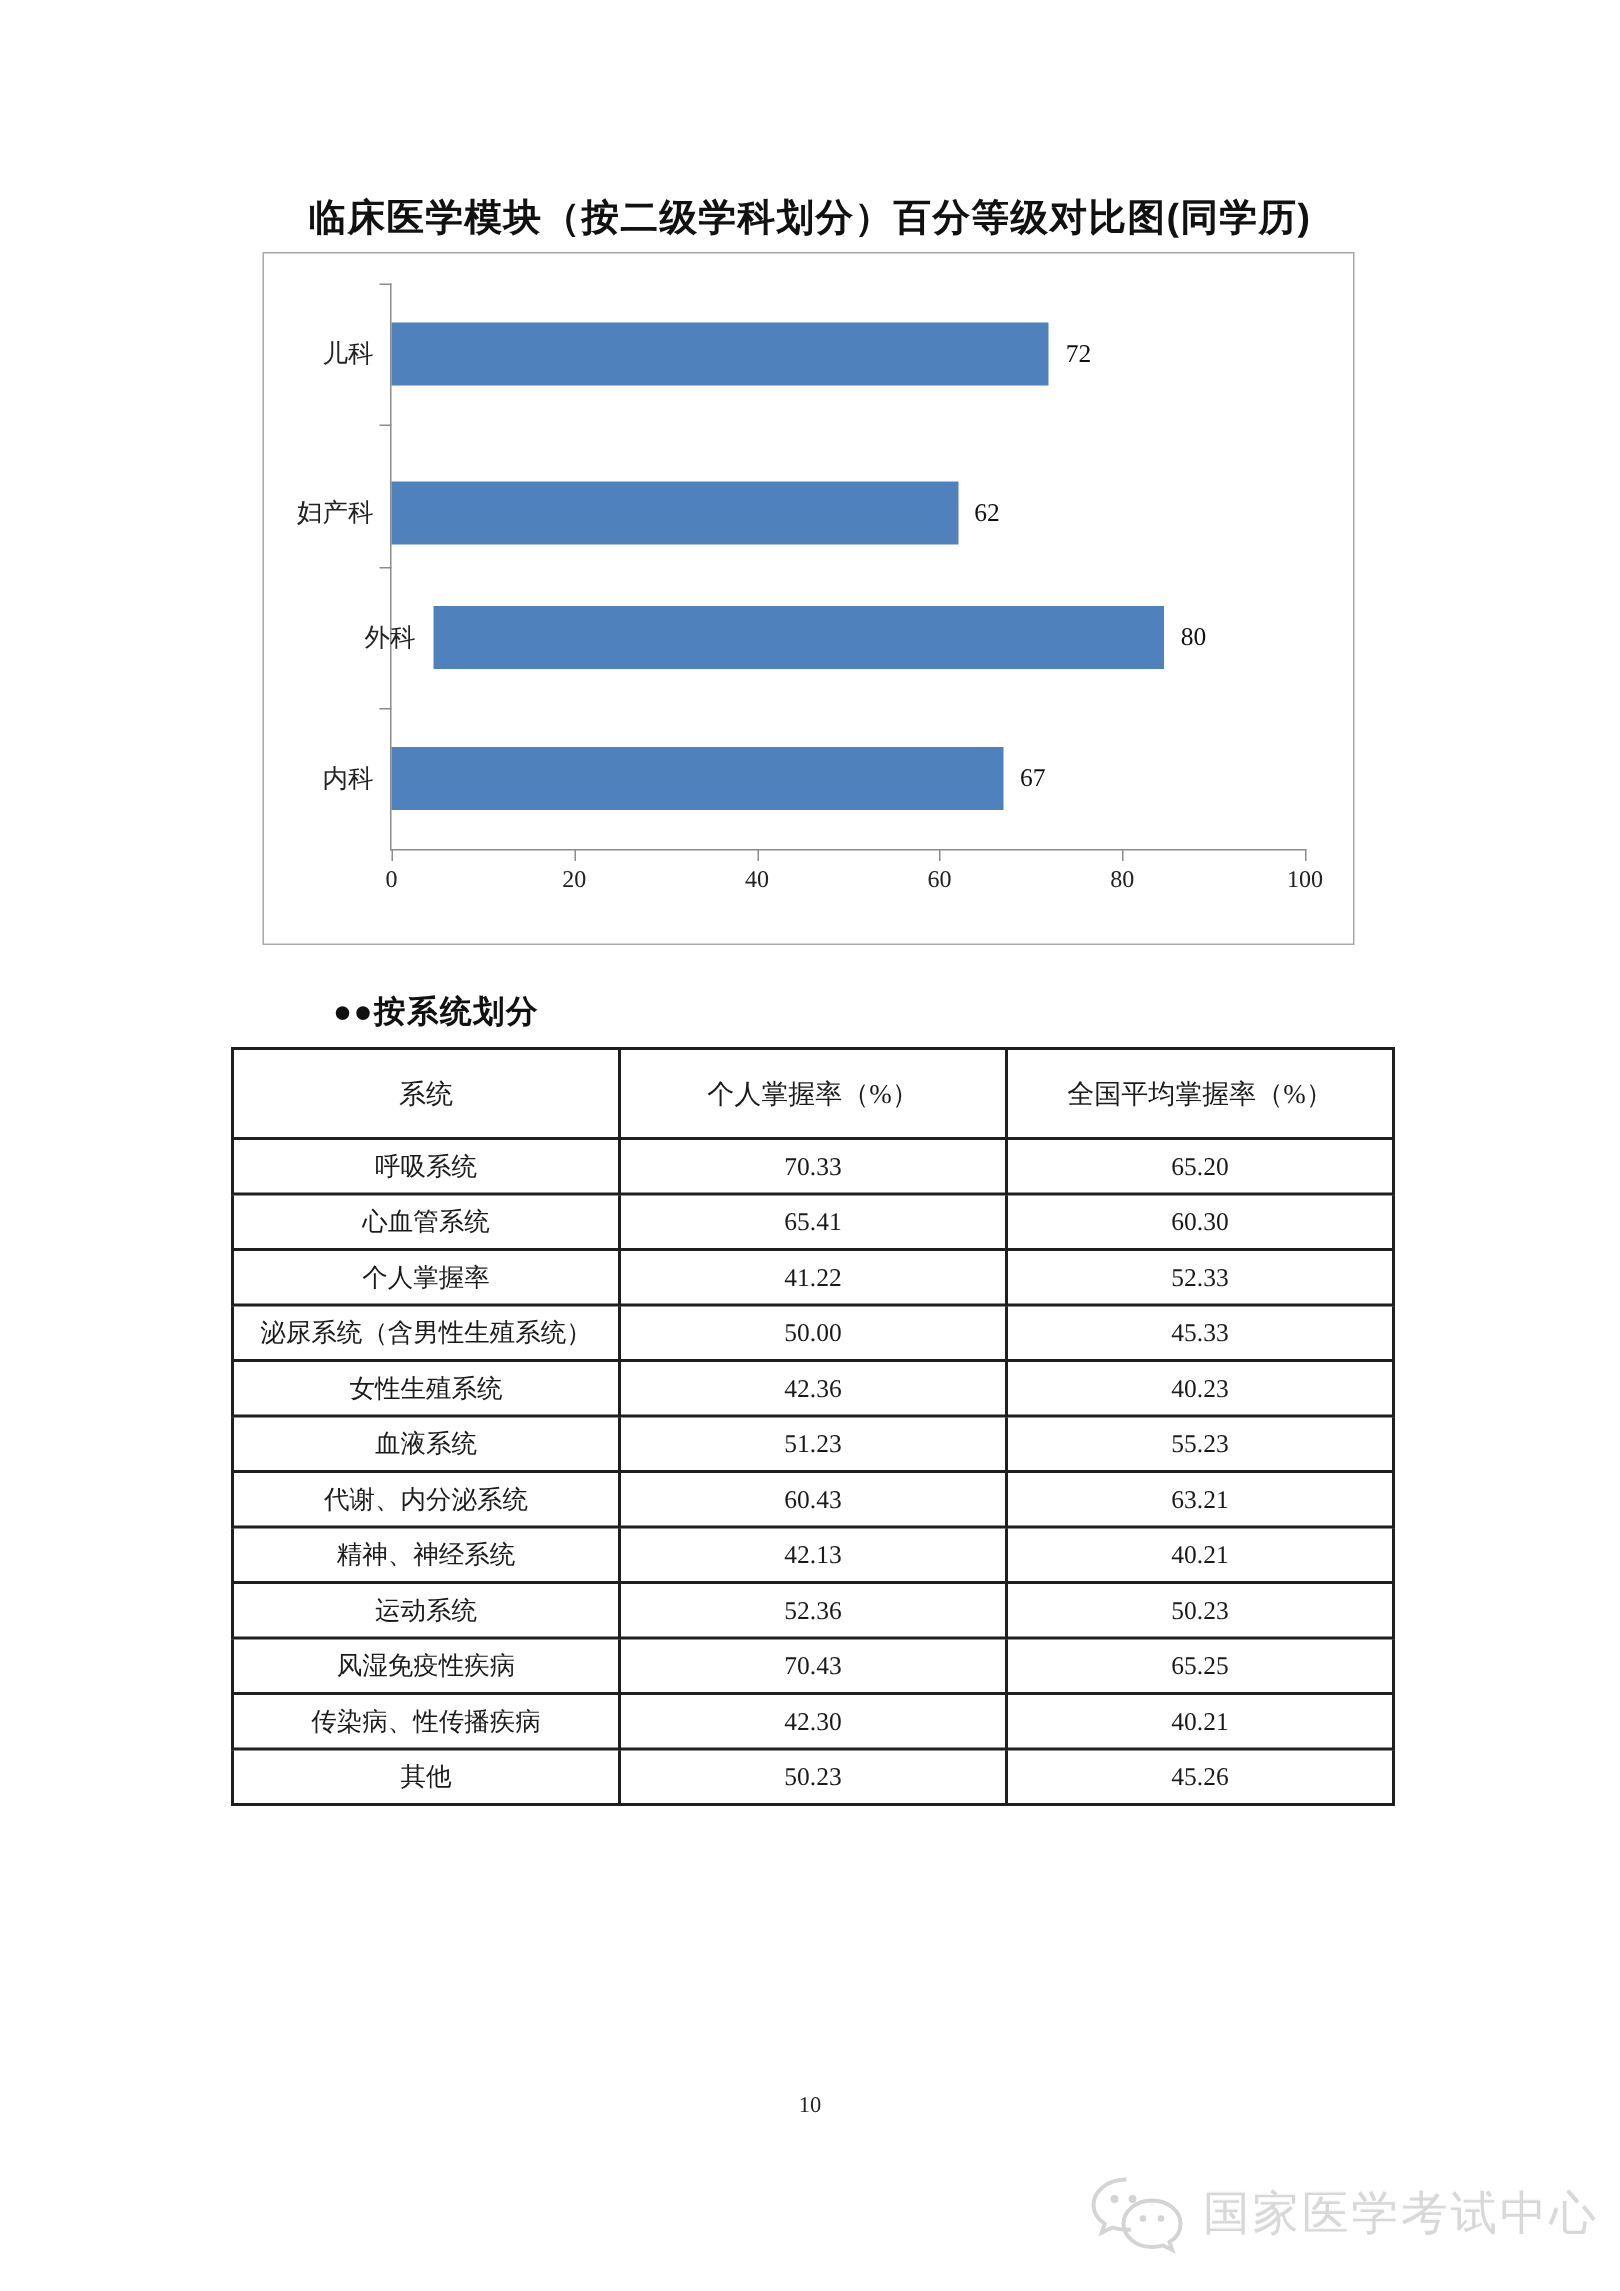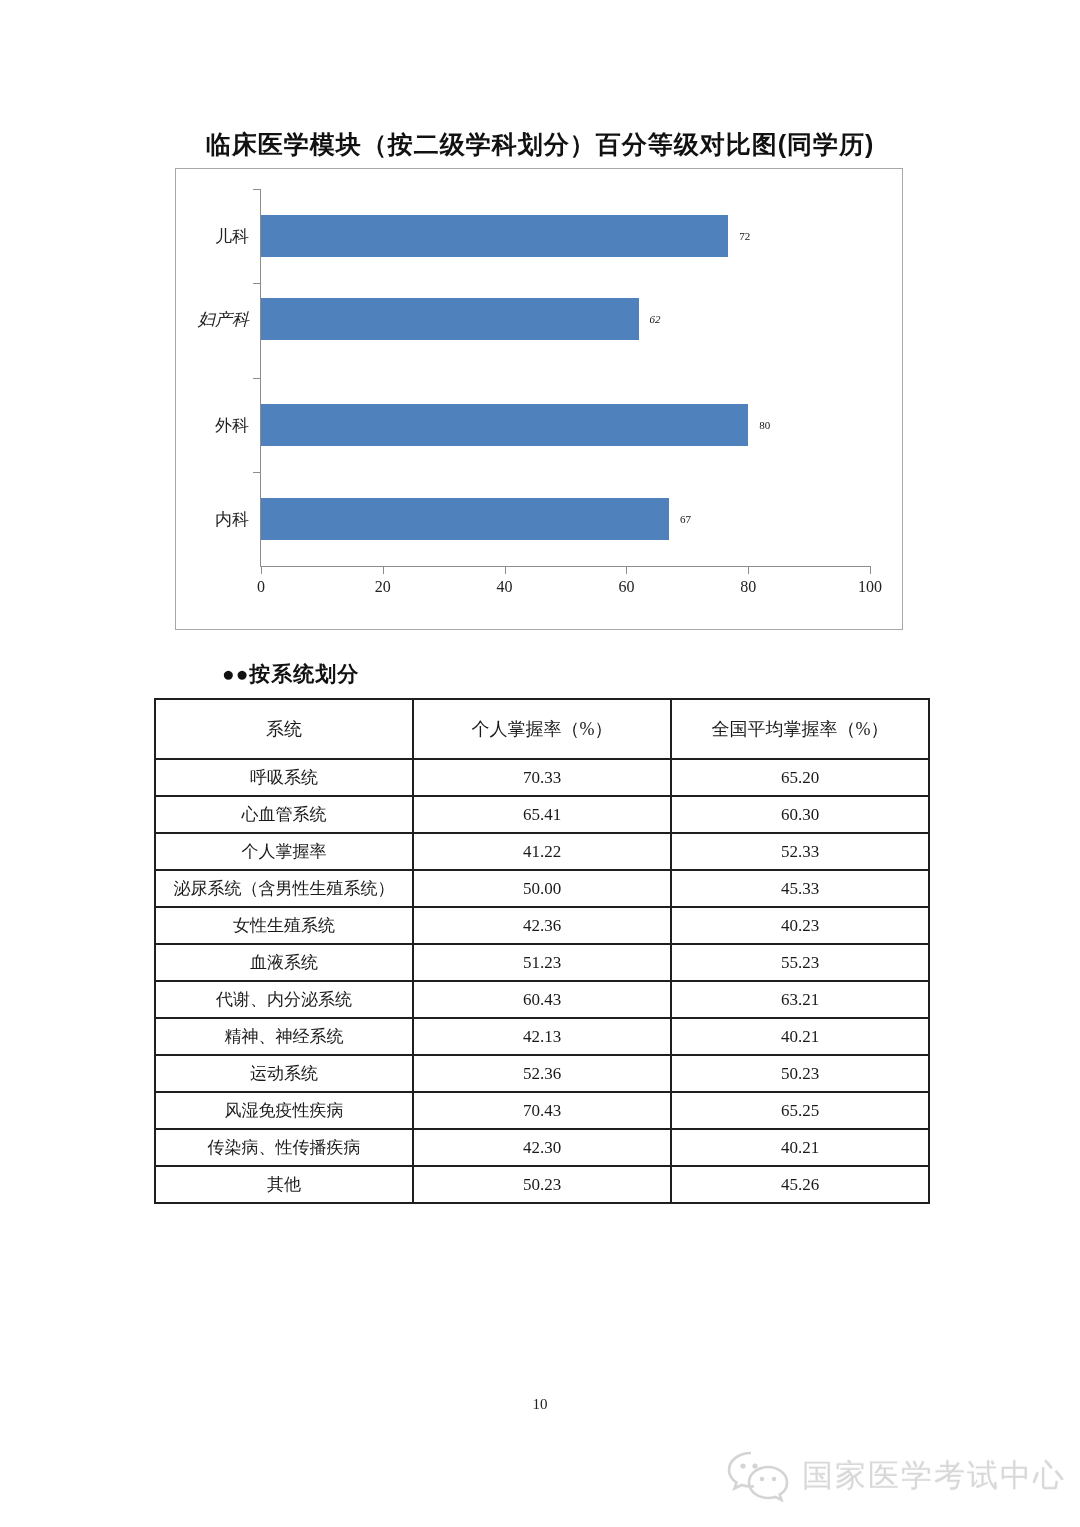--- a/index.html
+++ b/index.html
@@ -23,21 +23,21 @@
     position:absolute;left:84px;top:20px;width:609px;height:377px;
     border-left:1.5px solid #8c8c8c;border-bottom:1.5px solid #8c8c8c;
   }
   .band{position:absolute;left:0;width:100%;height:94.25px;}
   .bar{
     position:absolute;left:0;top:50%;transform:translateY(-50%);
     height:42px;background:#4F81BD;
   }
   .bar-value{
     position:absolute;top:50%;transform:translateY(-50%);
-    font-size:11px;color:#111;white-space:nowrap;
+    font-size:17px;color:#111;white-space:nowrap;
   }
   .cat-label{
     position:absolute;left:-96px;width:84px;text-align:right;
     top:50%;transform:translateY(-50%);font-size:17px;color:#222;white-space:nowrap;
   }
   .ytick{position:absolute;left:-8px;width:8px;height:0;border-top:1.5px solid #8c8c8c;}
   .xtick{position:absolute;bottom:-8px;width:0;height:8px;border-left:1.5px solid #8c8c8c;}
   .xtick-label{
     position:absolute;top:calc(100% + 12px);transform:translateX(-50%);
     font-size:16px;color:#222;
@@ -78,33 +78,33 @@
     font-family:"Liberation Sans","DejaVu Sans",sans-serif;
   }
 </style>
 </head>
 <body>
 
 <div class="chart-title">临床医学模块（按二级学科划分）百分等级对比图(同学历)</div>
 
 <div class="chart-frame">
   <div class="plot" id="chart-plot">
-      <div class="band" style="top: 0px; padding-left: 40px;">
+      <div class="band" style="top: 0px;">
         <div class="cat-label">儿科</div>
         <div class="bar" style="width: 72%; background: rgb(79, 129, 189);"></div>
         <div class="bar-value" style="left: calc(72% + 11px);">72</div>
       </div>
       <div class="ytick" style="top: 0px;"></div>
-      <div class="band" style="top: 83px; font-style: italic;">
+      <div class="band" style="top: 106px;">
         <div class="cat-label">妇产科</div>
         <div class="bar" style="width: 62%; background: rgb(79, 129, 189);"></div>
         <div class="bar-value" style="left: calc(62% + 11px);">62</div>
       </div>
       <div class="ytick" style="top: 94.25px;"></div>
-      <div class="band" style="top: 188.5px;">
+      <div class="band" style="top: 188.5px; margin-left: 28px;">
         <div class="cat-label">外科</div>
         <div class="bar" style="width: 80%; background: rgb(79, 129, 189);"></div>
         <div class="bar-value" style="left: calc(80% + 11px);">80</div>
       </div>
       <div class="ytick" style="top: 188.5px;"></div>
       <div class="band" style="top: 282.75px;">
         <div class="cat-label">内科</div>
         <div class="bar" style="width: 67%; background: rgb(79, 129, 189);"></div>
         <div class="bar-value" style="left: calc(67% + 11px);">67</div>
       </div>

